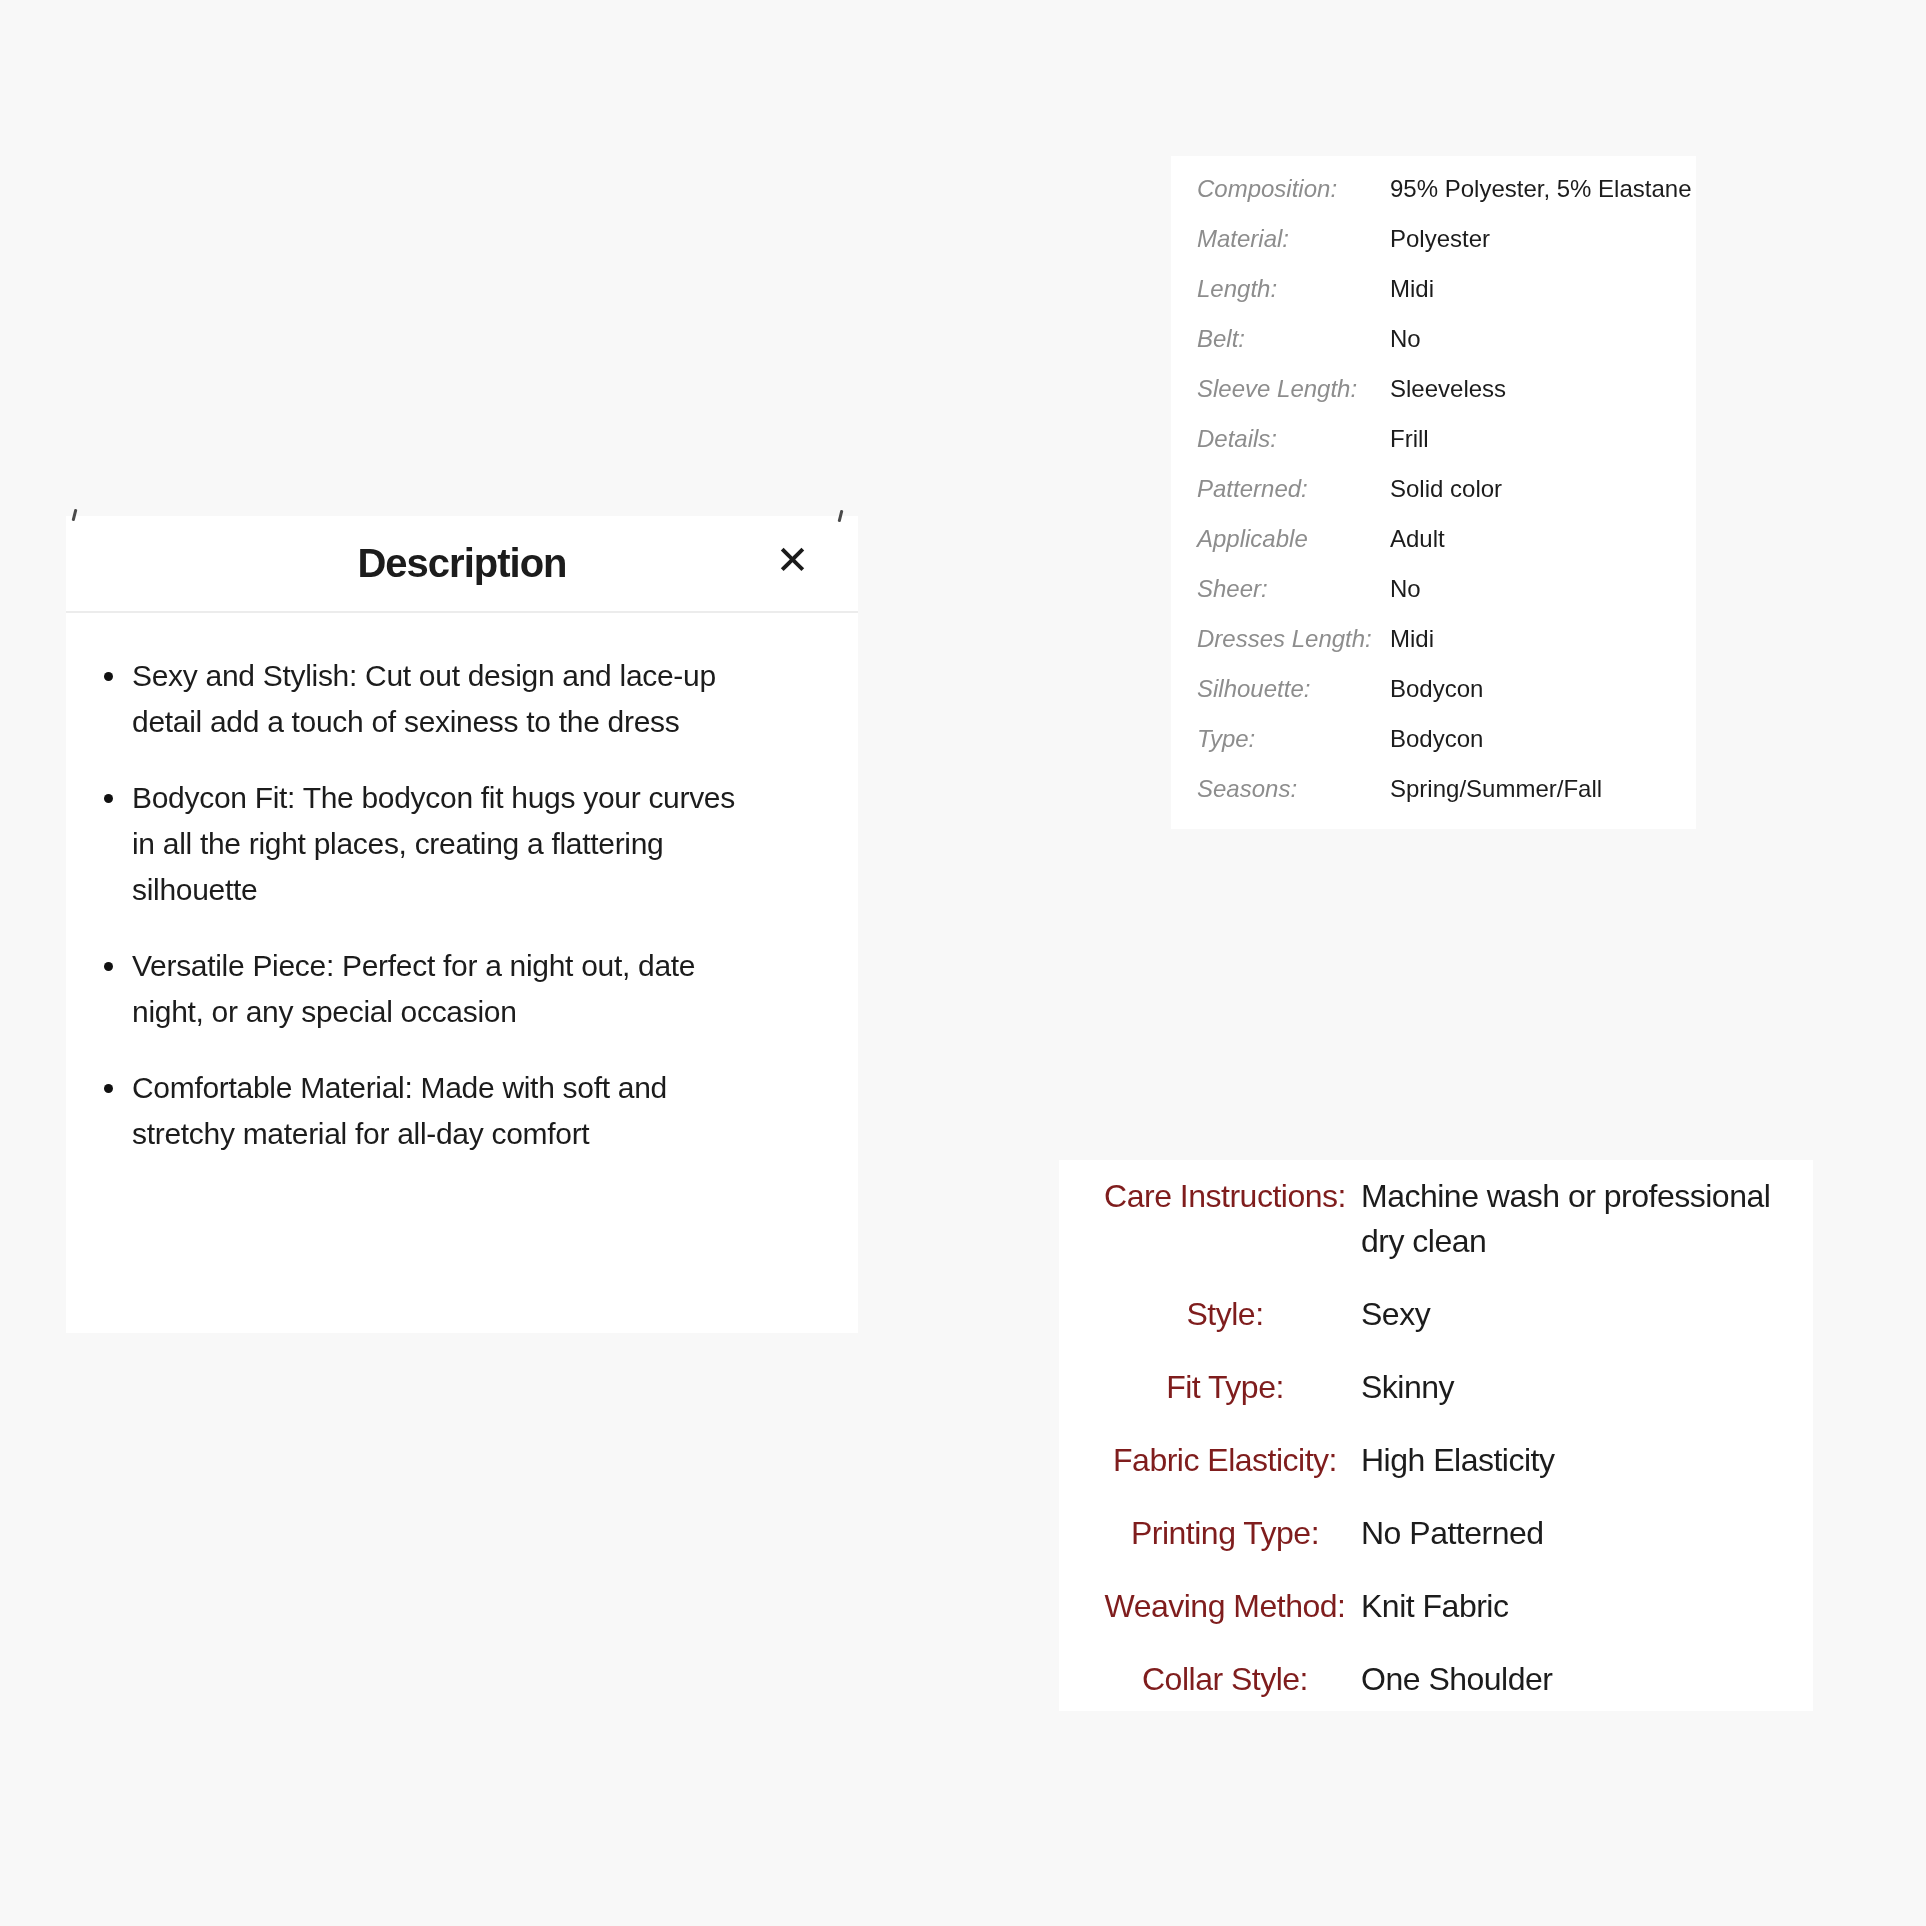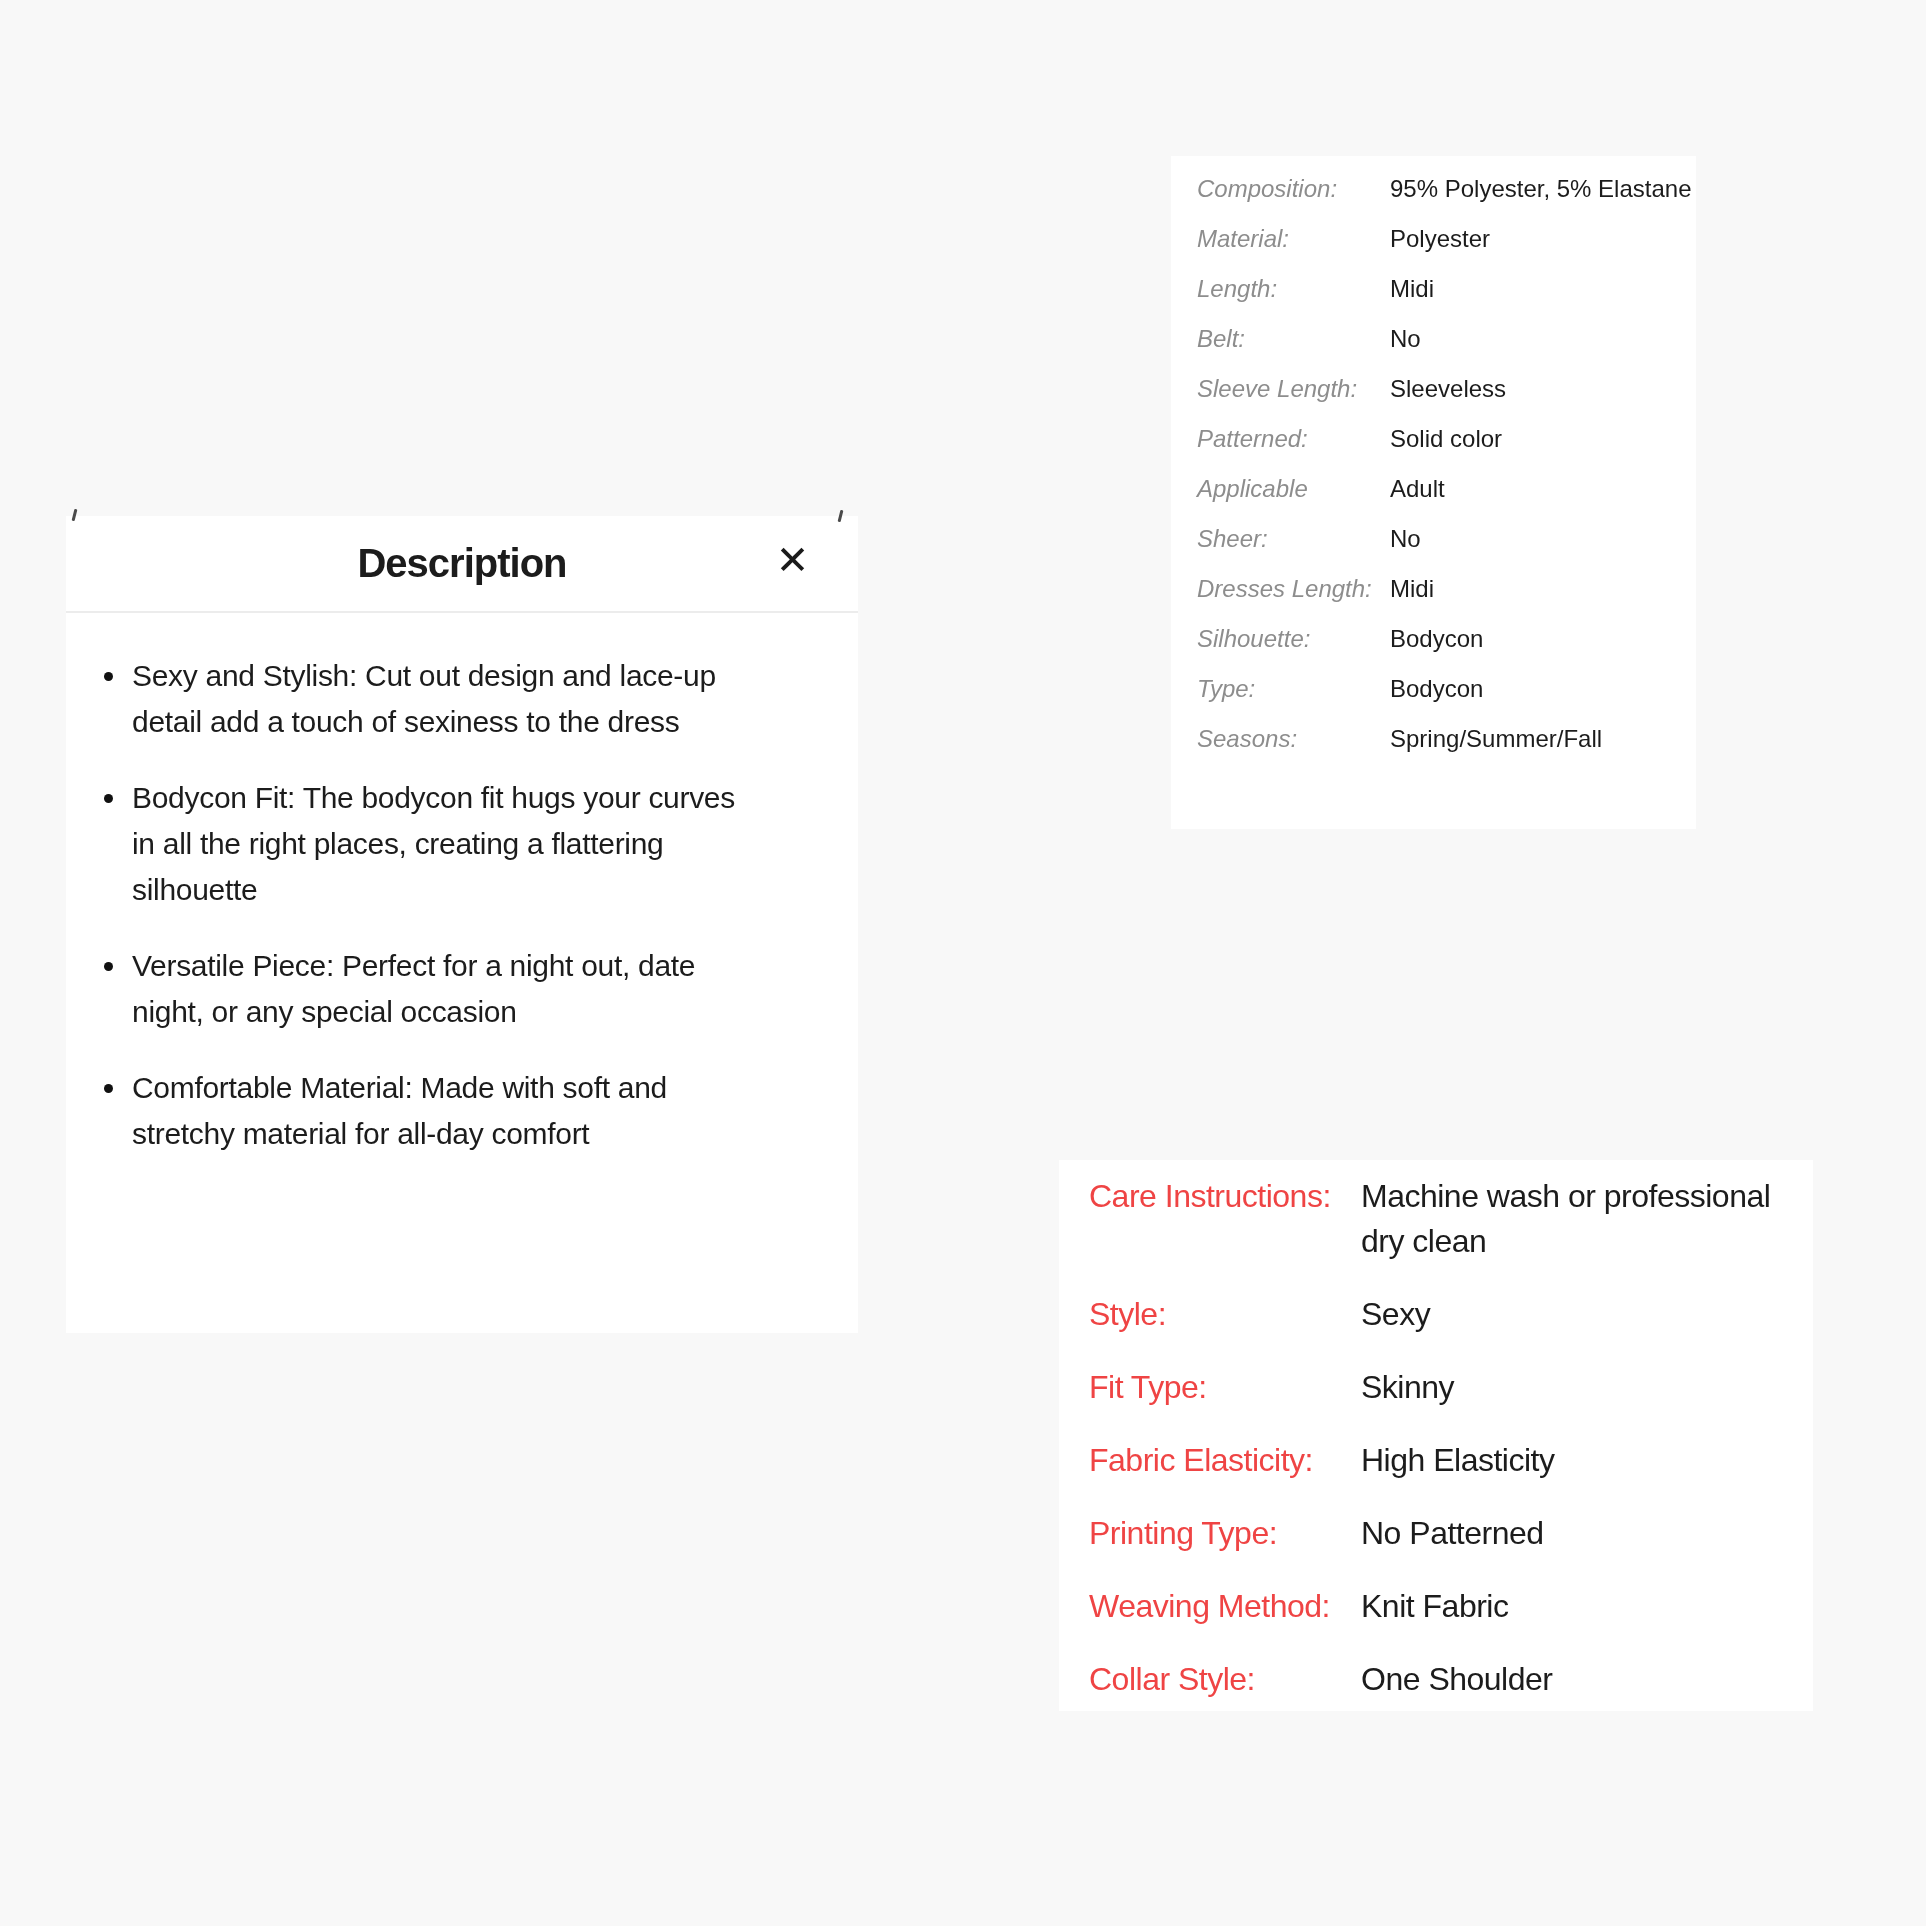--- a/index.html
+++ b/index.html
@@ -70,21 +70,21 @@
   
   #details-panel {
     left: 1059px; top: 1160px; width: 754px; height: 551px;
     padding: 14px 0 0;
   }
   .detail-row {
     display: flex;
     margin-bottom: 28px;
     font-size: 32px; line-height: 45px; letter-spacing: -0.5px;
   }
-  .detail-label { flex: none; width: 272px; margin-left: 30px; color: #ef4444; }
+  .detail-label { flex: none; width: 272px; margin-left: 30px; color: #7f1d1d; text-align: center; }
   .detail-value { color: var(--text_black); white-space: pre-line; width: 446px; }
 
   
   .corner-artifact {
     position: absolute; width: 3px; height: 12px;
     background: #4a4a4a; transform: rotate(14deg); border-radius: 1px;
   }
   #artifact-left  { left: 73px;  top: 509px; }
   #artifact-right { left: 839px; top: 510px; }
 </style>
@@ -149,20 +149,24 @@
     <div class="spec-row">
       <span class="spec-label">Belt:</span>
       <span class="spec-value">No</span>
     </div>
 
     <div class="spec-row">
       <span class="spec-label">Sleeve Length:</span>
       <span class="spec-value">Sleeveless</span>
     </div>
 
+    <div class="spec-row">
+      <span class="spec-label">Details:</span>
+      <span class="spec-value">Frill</span>
+    </div>
 
     <div class="spec-row">
       <span class="spec-label">Patterned:</span>
       <span class="spec-value">Solid color</span>
     </div>
 
     <div class="spec-row">
       <span class="spec-label">Applicable</span>
       <span class="spec-value">Adult</span>
     </div>

